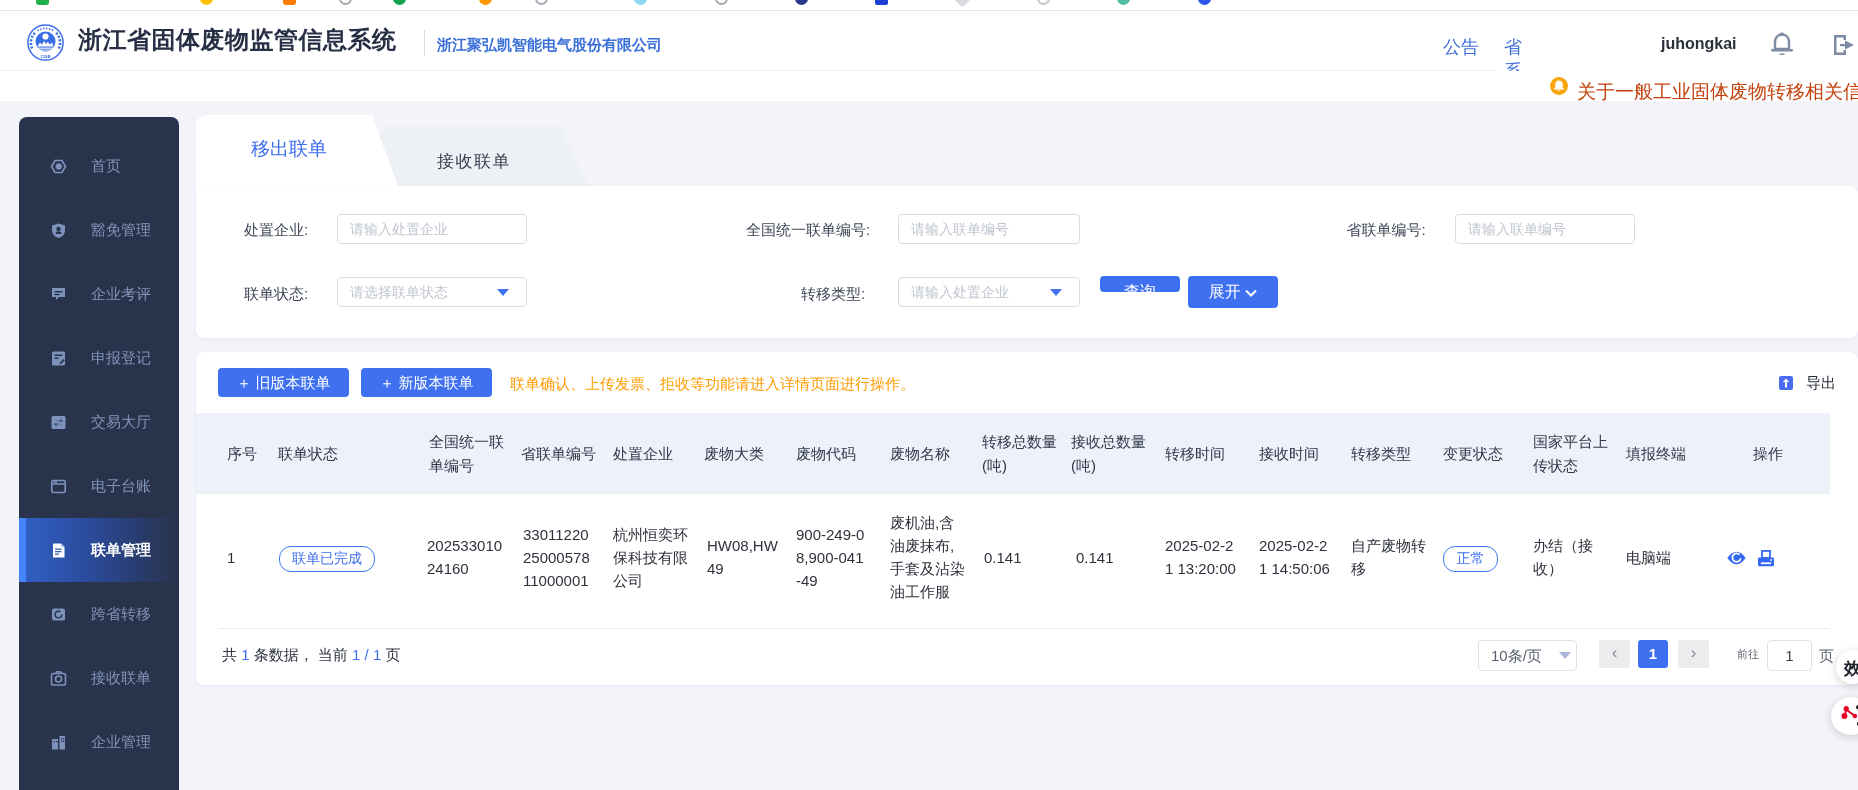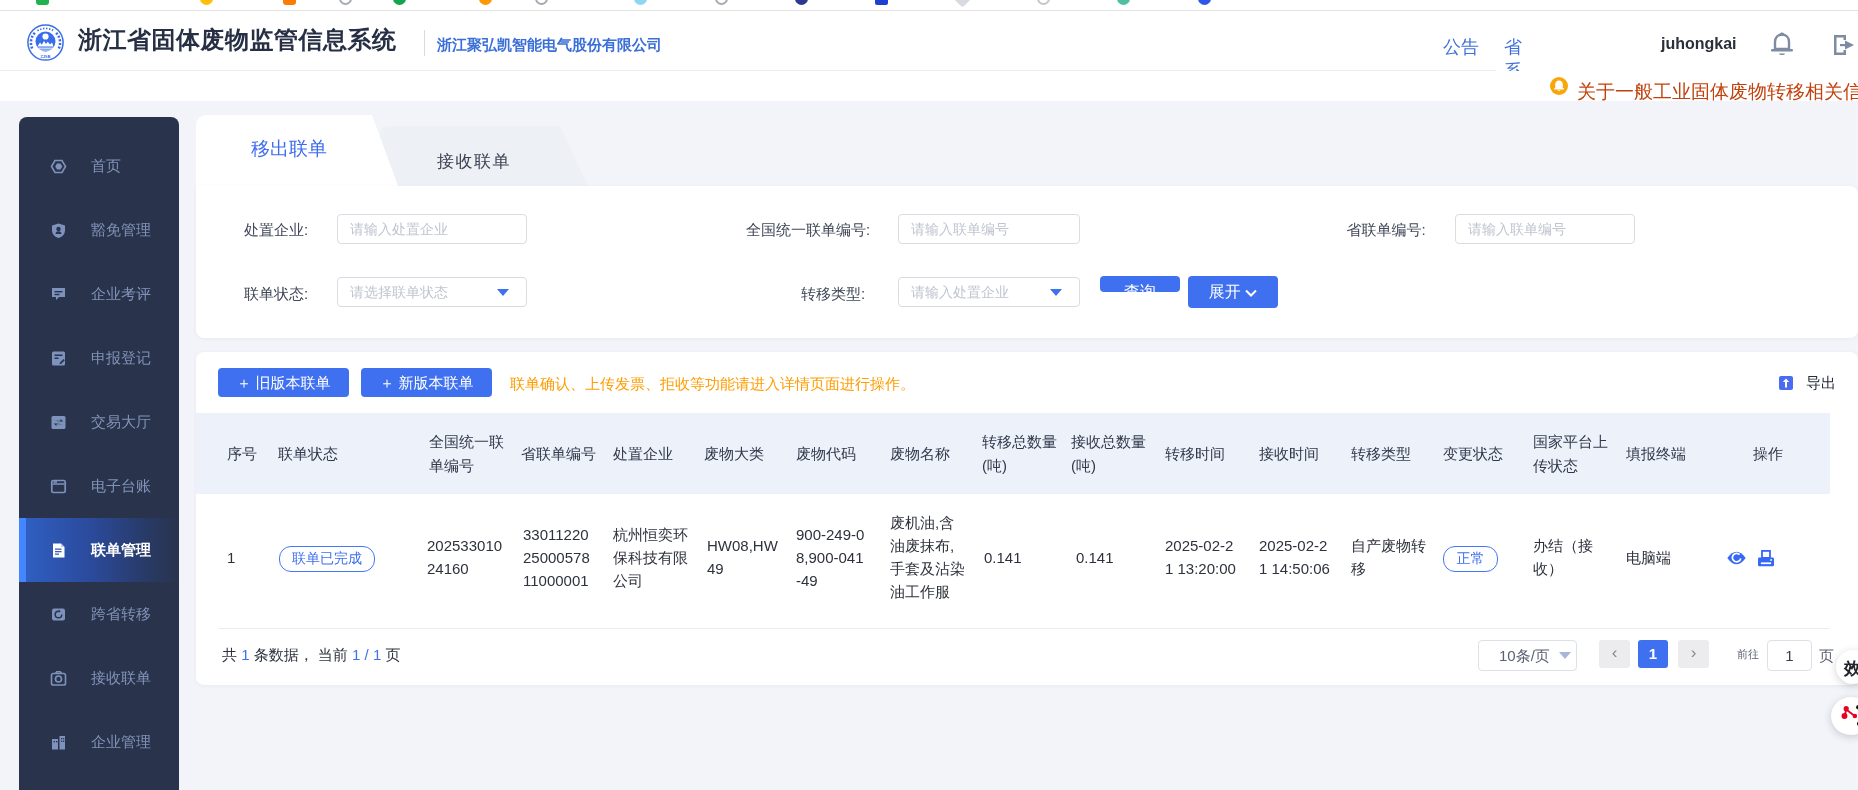--- a/index.html
+++ b/index.html
@@ -288,21 +288,21 @@
         <rect x="4" y="0.9" width="8" height="7" fill="#fff" stroke="#3569f5" stroke-width="1.8"></rect>
         <rect x="0" y="7.6" width="16" height="8.6" rx="1.2" fill="#3569f5"></rect>
         <rect x="2.9" y="12.4" width="10.2" height="1.7" fill="#fff"></rect>
         <circle cx="13.1" cy="10" r="0.9" fill="#fff"></circle>
       </svg>
   </div>
   <div id="rowline"></div>
 
   <div id="pager">
     <div class="abs" style="left:222px;top:646px;font-size:15px;color:#2e3340">共 <span style="color:#3e70f0">1</span> 条数据，  当前 <span style="color:#3e70f0">1 / 1</span> 页</div>
-    <div class="abs" style="left:1478px;top:640px;width:99px;height:31px;border:1px solid #dde0e6;border-radius:4px;background:#fff;font-size:15px;color:#5a6170;line-height:29px;padding-left:20px">10条/页</div>
+    <div class="abs" style="left:1478px;top:640px;width:99px;height:31px;border:1px solid #dde0e6;border-radius:4px;background:#fff;font-size:15px;color:#5a6170;line-height:29px;padding-left:12px">10条/页</div>
     <div class="caret" style="left:1559px;top:652px;border-top-color:#a9b6d8;border-left-width:6px;border-right-width:6px;border-top-width:7px"></div>
     <div class="pgray" style="left:1599px;top:640px;width:31px;height:28px;line-height:26px">‹</div>
     <div class="btn" style="left:1638px;top:640px;width:30px;height:28px;line-height:28px;font-size:15px;border-radius:3px;font-weight:700">1</div>
     <div class="pgray" style="left:1678px;top:640px;width:31px;height:28px;line-height:26px">›</div>
     <div class="abs" style="left:1737px;top:647px;font-size:11px;color:#5d6370">前往</div>
     <div class="abs" style="left:1767px;top:640px;width:45px;height:31px;border:1px solid #dde0e6;border-radius:4px;background:#fff;font-size:15px;color:#3a3f4a;text-align:center;line-height:29px">1</div>
     <div class="abs" style="left:1819px;top:647px;font-size:15px;color:#5d6370">页</div>
   </div>
 
   <div class="fab" style="left:1836px;top:650px;width:34px;height:34px">

